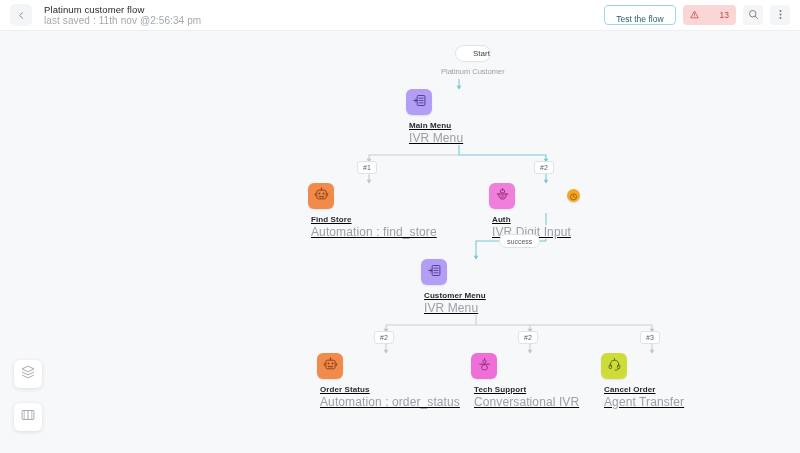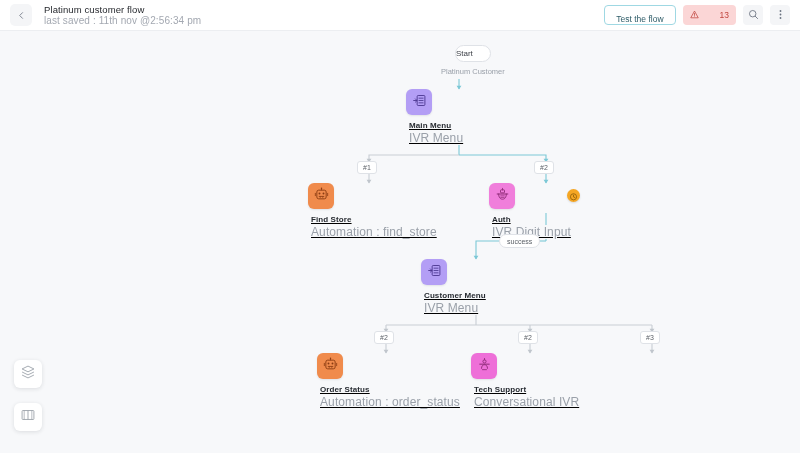--- a/index.html
+++ b/index.html
@@ -112,21 +112,21 @@
     border-radius: 3px;
   }
 
   
   .start-node { position: absolute; display: flex; flex-direction: column; align-items: center; z-index: 10; }
   .start-pill {
     width: 36px; height: 17px;
     border: 1px solid #dfe2e7;
     border-radius: 9px;
     background: #ffffff;
-    display: flex; align-items: center; justify-content: flex-start;
+    display: flex; align-items: center; justify-content: flex-end;
     font-size: 8px; color: #3b3f46;
     cursor: pointer;
   }
   .start-sub {
     margin-top: 5px;
     font-size: 7.5px; color: #9aa0a9; white-space: nowrap;
   }
 
   
   .edge-pill {
@@ -398,20 +398,35 @@
           <path d="M3.3 8.6 H14.7" stroke="#8e2b77" stroke-width="1.2" stroke-linecap="round"></path>
           <path d="M5.4 13.6 C5.4 10.7 7 9.3 9 9.3 C11 9.3 12.6 10.7 12.6 13.6" fill="none" stroke="#8e2b77" stroke-width="1.1" stroke-linecap="round"></path>
           <path d="M6.6 15.2 H11.4" stroke="#8e2b77" stroke-width="1" stroke-linecap="round"></path>
         </svg>
       </span>
     </div>
     <div class="node-name">Tech Support</div>
     <div class="node-sub boxed">Conversational IVR</div>
   </div>
 
+  <div class="node" style="left:601px; top:322px; width:102px;">
+    <div class="node-tile" style="background:#cddc39;">
+      <span>
+        <svg width="15" height="15" viewBox="0 0 18 18">
+          <path d="M9 1.6 V3.3" stroke="#5c6414" stroke-width="1" stroke-linecap="round"></path>
+          <path d="M4.1 10.6 V8.6 C4.1 5.8 6.3 3.8 9 3.8 C11.7 3.8 13.9 5.8 13.9 8.6 V10.6" fill="none" stroke="#5c6414" stroke-width="1.15" stroke-linecap="round"></path>
+          <rect x="2.6" y="9.5" width="2.9" height="4.4" rx="1.2" fill="none" stroke="#5c6414" stroke-width="1.1"></rect>
+          <rect x="12.5" y="9.5" width="2.9" height="4.4" rx="1.2" fill="none" stroke="#5c6414" stroke-width="1.1"></rect>
+          <path d="M13.9 13.9 C13.9 15.3 12 15.8 9.8 15.8" fill="none" stroke="#5c6414" stroke-width="1.05" stroke-linecap="round"></path>
+        </svg>
+      </span>
+    </div>
+    <div class="node-name">Cancel Order</div>
+    <div class="node-sub boxed">Agent Transfer</div>
+  </div>
 
   <div class="tool-btn" style="left:14px; top:329px;">
     <span>
       <svg width="16" height="16" viewBox="0 0 20 20">
         <path d="M10 2.6 L17.4 6.2 L10 9.8 L2.6 6.2 Z" fill="none" stroke="#9aa0a9" stroke-width="1.1" stroke-linejoin="round"></path>
         <path d="M2.6 10 L10 13.6 L17.4 10" fill="none" stroke="#9aa0a9" stroke-width="1.1" stroke-linejoin="round"></path>
         <path d="M2.6 13.8 L10 17.4 L17.4 13.8" fill="none" stroke="#9aa0a9" stroke-width="1.1" stroke-linejoin="round"></path>
       </svg>
     </span>
   </div>

